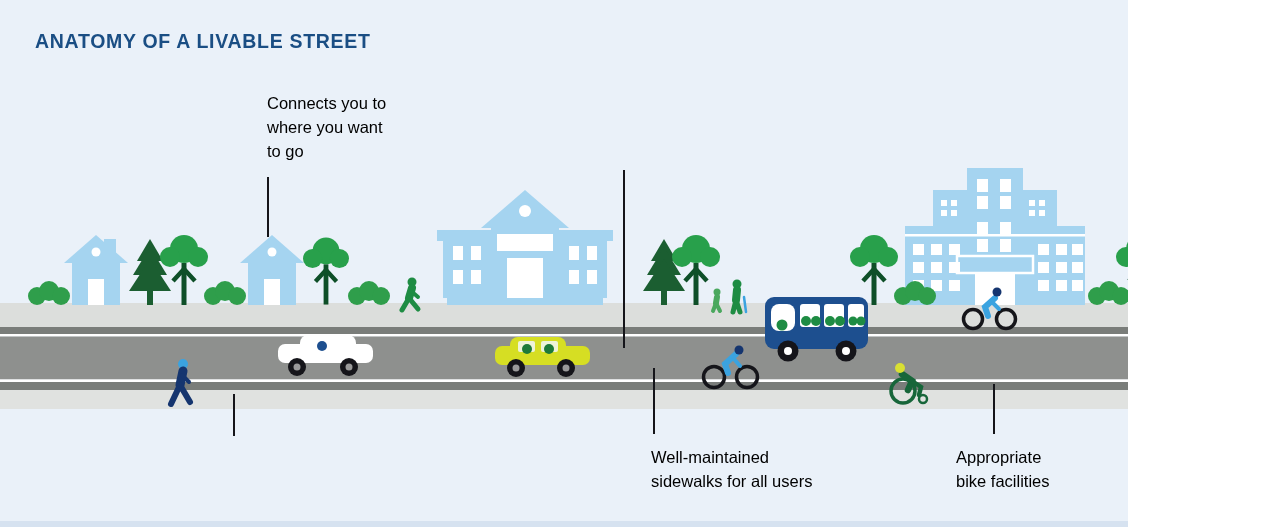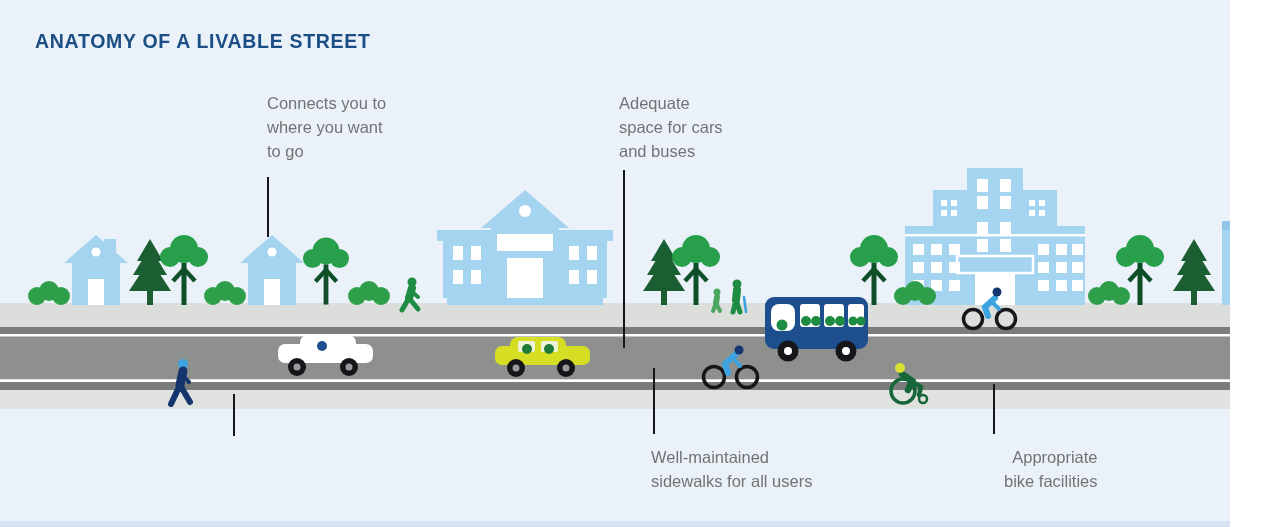--- a/index.html
+++ b/index.html
@@ -1,55 +1,52 @@
 <!DOCTYPE html>
 <html><head>
 <meta charset="utf-8">
 <style>
   html,body{margin:0;padding:0;}
   .canvas{
     position:relative;
-    width:1230px;height:527px;
+    width:1128px;height:527px;
     background:#eaf1f9;
     overflow:hidden;
     font-family:"Liberation Sans",sans-serif;
   }
   .title{
     position:absolute;left:35px;top:30px;
     font-size:19.5px;font-weight:700;letter-spacing:.7px;
     color:#1a4e84;
   }
   .callout{
     position:absolute;
     font-size:16.5px;line-height:1.45;
-    color:#737373;
+    color:#000000;
     white-space:pre-line;
   }
   .cline{
     position:absolute;width:2px;background:#15151a;z-index:5;
   }
   .scene{position:absolute;left:0;top:0;z-index:1;}
   .footerband{position:absolute;left:0;bottom:0;width:1266px;height:6px;background:#d6e2f0;}
 </style>
 </head>
 <body>
 
 <div class="canvas">
 
   <div class="title">ANATOMY OF A LIVABLE STREET</div>
 
   <div class="callout" style="left:267px;top:92px;">Connects you to
 where you want
 to go</div>
-  <div class="callout" style="left:619px;top:92px;">Adequate
-space for cars
-and buses</div>
   <div class="callout" style="left:651px;top:446px;">Well-maintained
 sidewalks for all users</div>
-  <div class="callout" style="left:1004px;top:446px;text-align:right;">Appropriate
+  <div class="callout" style="left:956px;top:446px;">Appropriate
 bike facilities</div>
 
   <div class="cline" style="left:267px;top:177px;height:60px;"></div>
   <div class="cline" style="left:623px;top:170px;height:178px;"></div>
   <div class="cline" style="left:233px;top:394px;height:42px;"></div>
   <div class="cline" style="left:653px;top:368px;height:66px;"></div>
   <div class="cline" style="left:993px;top:384px;height:50px;"></div>
 
   <svg class="scene" width="1266" height="527" viewBox="0 0 1266 527">
     <defs>

